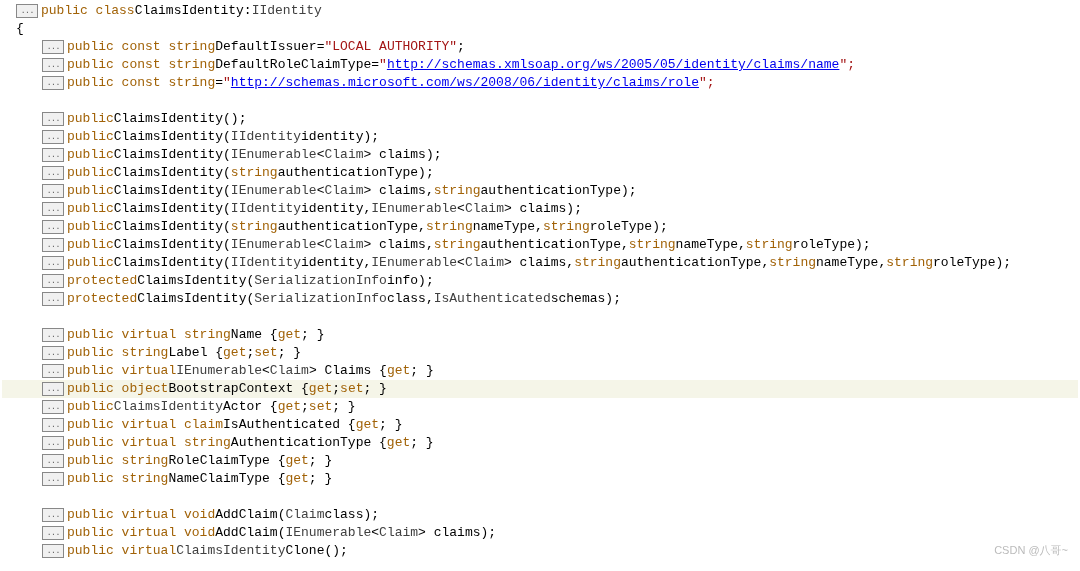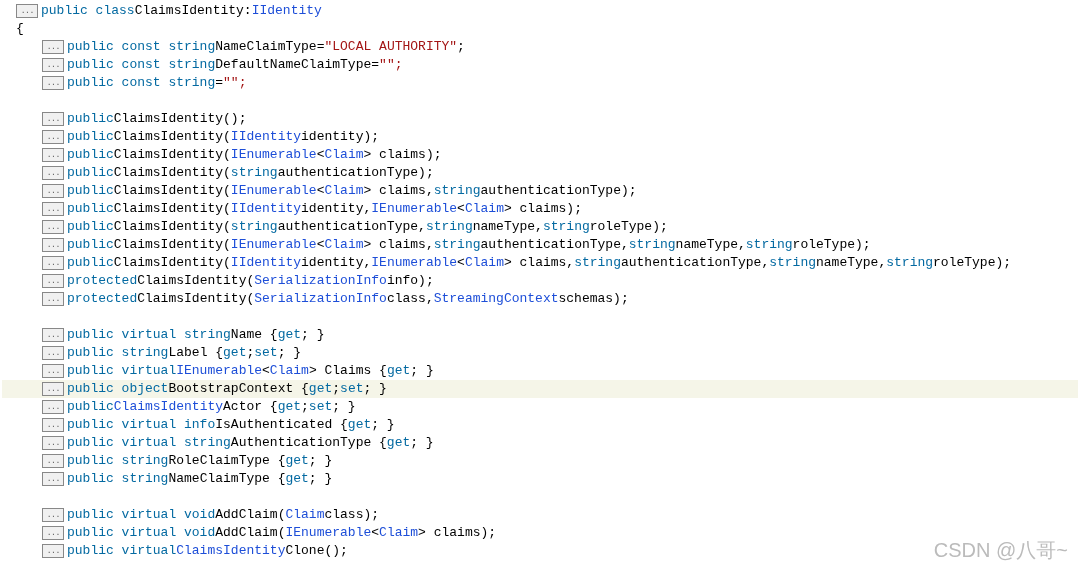--- a/index.html
+++ b/index.html
@@ -23,33 +23,33 @@
     border: 1px solid #888;
     background: #f0f0f0;
     font-size: 9px;
     color: #666;
     margin-right: 3px;
     letter-spacing: -1px;
     cursor: pointer;
   }
   .gutter { display: inline-block; width: 14px; }
   .indent1 { display: inline-block; width: 40px; }
-  .kw { color: #0369a1; }
-  .typ { color: #1d4ed8; }
+  .kw { color: #a16207; }
+  .typ { color: #404040; }
   .str { color: #a31515; }
   .link { color: #0000ee; text-decoration: underline; }
   .punct { color: #000; }
   .name { color: #000; }
   .watermark {
     position: fixed;
     right: 12px;
     bottom: 12px;
     color: #bbb;
     font-family: Arial, sans-serif;
-    font-size: 20px;
+    font-size: 11px;
     pointer-events: none;
   }
 </style>
 </head>
 <body>
 
 <div id="editor">
     <div class="line">
       <span class="gutter"></span>
       <span class="fold">...</span>
@@ -60,40 +60,42 @@
       <span class="typ">IIdentity</span>
     </div>
     <div class="line">
       <span class="gutter"></span>
       <span class="punct">{</span>
     </div>
     <div class="line">
       <span class="indent1"></span>
       <span class="fold">...</span>
       <span class="kw">public const string</span>
-      <span class="name"> NameClaimType</span>
+      <span class="name"> DefaultIssuer</span>
       <span class="punct"> = </span>
       <span class="str">"LOCAL AUTHORITY"</span>
       <span class="punct">;</span>
     </div>
     <div class="line">
       <span class="indent1"></span>
       <span class="fold">...</span>
       <span class="kw">public const string</span>
-      <span class="name"> DefaultNameClaimType</span>
+      <span class="name"> DefaultRoleClaimType</span>
       <span class="punct"> = </span>
       <span class="str">"</span>
+      <span class="str link">http://schemas.xmlsoap.org/ws/2005/05/identity/claims/name</span>
       <span class="str">";</span>
     </div>
     <div class="line">
       <span class="indent1"></span>
       <span class="fold">...</span>
       <span class="kw">public const string</span>
       <span class="punct"> = </span>
       <span class="str">"</span>
+      <span class="str link">http://schemas.microsoft.com/ws/2008/06/identity/claims/role</span>
       <span class="str">";</span>
     </div>
     <div class="line"></div>
     <div class="line">
       <span class="indent1"></span>
       <span class="fold">...</span>
       <span class="kw">public</span>
       <span class="name"> ClaimsIdentity();</span>
     </div>
     <div class="line">
@@ -200,21 +202,21 @@
       <span class="typ">SerializationInfo</span>
       <span class="name"> info);</span>
     </div>
     <div class="line">
       <span class="indent1"></span>
       <span class="fold">...</span>
       <span class="kw">protected</span>
       <span class="name"> ClaimsIdentity(</span>
       <span class="typ">SerializationInfo</span>
       <span class="name"> class, </span>
-      <span class="typ">StreamingContext</span>
+      <span class="typ">IsAuthenticated</span>
       <span class="name"> schemas);</span>
     </div>
     <div class="line"></div>
     <div class="line">
       <span class="indent1"></span>
       <span class="fold">...</span>
       <span class="kw">public virtual string</span>
       <span class="name"> Name { </span>
       <span class="kw">get</span>
       <span class="name">; }</span>
@@ -257,21 +259,21 @@
       <span class="typ">ClaimsIdentity</span>
       <span class="name"> Actor { </span>
       <span class="kw">get</span>
       <span class="name">; </span>
       <span class="kw">set</span>
       <span class="name">; }</span>
     </div>
     <div class="line">
       <span class="indent1"></span>
       <span class="fold">...</span>
-      <span class="kw">public virtual info</span>
+      <span class="kw">public virtual claim</span>
       <span class="name"> IsAuthenticated { </span>
       <span class="kw">get</span>
       <span class="name">; }</span>
     </div>
     <div class="line">
       <span class="indent1"></span>
       <span class="fold">...</span>
       <span class="kw">public virtual string</span>
       <span class="name"> AuthenticationType { </span>
       <span class="kw">get</span>

